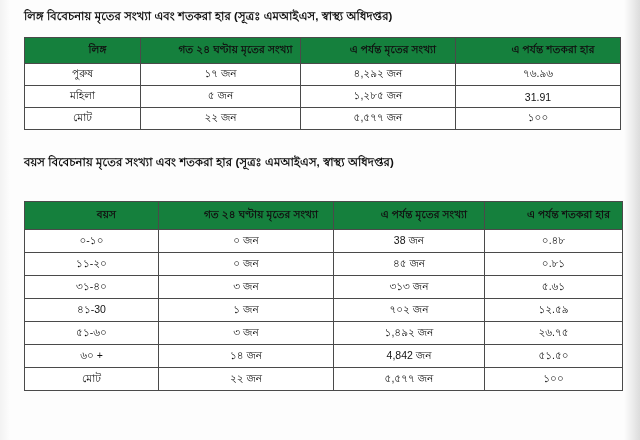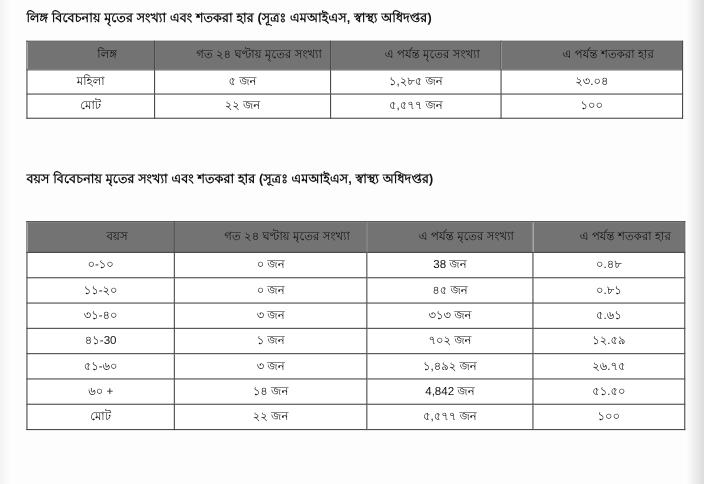--- a/index.html
+++ b/index.html
@@ -55,22 +55,22 @@
     text-align: center;
     vertical-align: middle;
     font-size: 10.5px;
     color: #111111;
     padding: 0 2px;
     white-space: nowrap;
     overflow: hidden;
   }
 
   table.stat-table thead th {
-    background: #737373;
-    font-weight: normal;
+    background: #15803d;
+    font-weight: bold;
     letter-spacing: 0.1px;
     padding-left: 32px;
   }
 
   table.stat-table tbody td {
     background: #ffffff;
     font-weight: normal;
   }
 
   
@@ -114,24 +114,30 @@
       <thead>
         <tr>
           <th>লিঙ্গ</th>
           <th>গত ২৪ ঘণ্টায় মৃতের সংখ্যা</th>
           <th>এ পর্যন্ত মৃতের সংখ্যা</th>
           <th>এ পর্যন্ত শতকরা হার</th>
         </tr>
       </thead>
       <tbody>
         <tr>
+          <td>পুরুষ</td>
+          <td>১৭ জন</td>
+          <td>৪,২৯২ জন</td>
+          <td>৭৬.৯৬</td>
+        </tr>
+        <tr>
           <td>মহিলা</td>
           <td>৫ জন</td>
           <td>১,২৮৫ জন</td>
-          <td>২৩.০৪</td>
+          <td>31.91</td>
         </tr>
         <tr>
           <td>মোট</td>
           <td>২২ জন</td>
           <td>৫,৫৭৭ জন</td>
           <td>১০০</td>
         </tr>
       </tbody>
     </table>
   </div>

